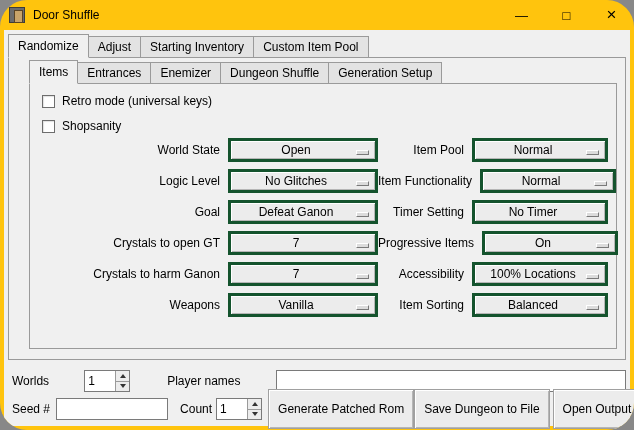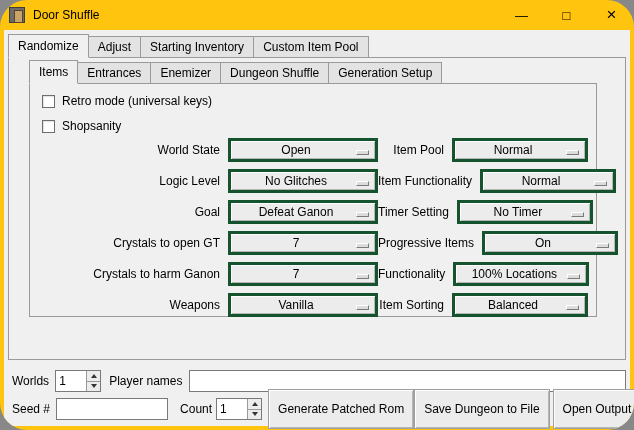--- a/index.html
+++ b/index.html
@@ -23,21 +23,21 @@
   .body-area { position:absolute; left:4px; right:4px; top:30px; bottom:4px; background:var(--body-bg,#f0f0f0); }
   
   .tabrow { position:absolute; height:24px; display:flex; align-items:flex-end; z-index:2; }
   .tab { height:22px; display:flex; align-items:center; padding:0 9px; background:#e3e3e3; border:1px solid #9a9a9a; white-space:nowrap; cursor:default; }
   .tab + .tab { margin-left:-1px; }
   .tab.selected { height:24px; background:#f0f0f0; border-bottom-color:#f0f0f0; position:relative; z-index:3; }
   .tabrow.outer { top:4px; left:4px; }
   .pane { position:absolute; background:#f0f0f0; border:1px solid #9a9a9a; z-index:1; }
   .pane.outer-pane { top:27px; left:4px; right:4px; height:303px; }
   .tabrow.inner { top:2px; left:20px; }
-  .pane.inner-pane { top:25px; left:20px; right:28px; height:234px; }
+  .pane.inner-pane { top:25px; left:20px; right:8px; height:266px; }
   
   .cb-row { position:absolute; left:12px; display:flex; align-items:center; height:18px; }
   .cb-row.first { top:8px; }
   .cb-row.second { top:33px; }
   .checkbox { width:13px; height:13px; background:#fff; border:1px solid #6d6d6d; box-shadow:inset 1px 1px 1px rgba(0,0,0,.12); }
   .cb-label { margin-left:7px; }
   
   .opt-rows { position:absolute; top:50px; left:0; right:0; }
   .opt-row { display:flex; align-items:center; height:31px; padding-right:8px; }
   .opt-label { white-space:nowrap; }
@@ -48,21 +48,21 @@
     background:#ececec; border:3px solid #14532d;
     box-shadow:inset 1px 1px 0 #ffffff, inset -1px -1px 0 #b6b6b6;
     cursor:default; white-space:nowrap;
   }
   .menubtn.w-left { flex:0 0 150px; }
   .menubtn.w-right { flex:0 0 136px; }
   .mb-ind { position:absolute; right:6px; top:9px; width:13px; height:5px; background:#dcdcdc; border:1px solid; border-color:#ffffff #7a7a7a #7a7a7a #ffffff; }
   .menubtn-text { padding-right:14px; }
   
   .bottom-row { position:absolute; left:4px; right:4px; display:flex; align-items:center; }
-  .bottom-row.row1 { top:340px; height:22px; }
+  .bottom-row.row1 { top:340px; height:22px;gap:29px; }
   .bottom-row.row2 { top:367px; height:24px; }
   .lbl { white-space:nowrap; }
   .ml4 { margin-left:4px; } .ml6 { margin-left:6px; } .ml8 { margin-left:8px; } .ml12 { margin-left:12px; }
   .entry { height:22px; background:#fff; border:1px solid #7a7a7a; font:12px "Liberation Sans","DejaVu Sans",sans-serif; padding:0 3px; }
   .entry.grow { flex:1; min-width:0; }
   .entry.seed { width:112px; }
   .spin { display:flex; width:46px; height:22px; border:1px solid #7a7a7a; background:#fff; }
   .spin-entry { flex:1; min-width:0; border:none; outline:none; font:12px "Liberation Sans","DejaVu Sans",sans-serif; padding:0 3px; background:#fff; }
   .spin-arrows { width:14px; display:flex; flex-direction:column; border-left:1px solid #9a9a9a; }
   .spin-up,.spin-down { flex:1; display:flex; align-items:center; justify-content:center; background:#ececec; }
@@ -174,21 +174,21 @@
               <span class="mb-ind"></span>
             </div>
           </div>
 
           <div class="opt-row">
             <div class="opt-label left">Crystals to harm Ganon</div>
             <div class="menubtn w-left">
               <span class="menubtn-text">7</span>
               <span class="mb-ind"></span>
             </div>
-            <div class="opt-label right">Functionality</div>
+            <div class="opt-label right">Accessibility</div>
             <div class="menubtn w-right">
               <span class="menubtn-text">100% Locations</span>
               <span class="mb-ind"></span>
             </div>
           </div>
 
           <div class="opt-row">
             <div class="opt-label left">Weapons</div>
             <div class="menubtn w-left">
               <span class="menubtn-text">Vanilla</span>

